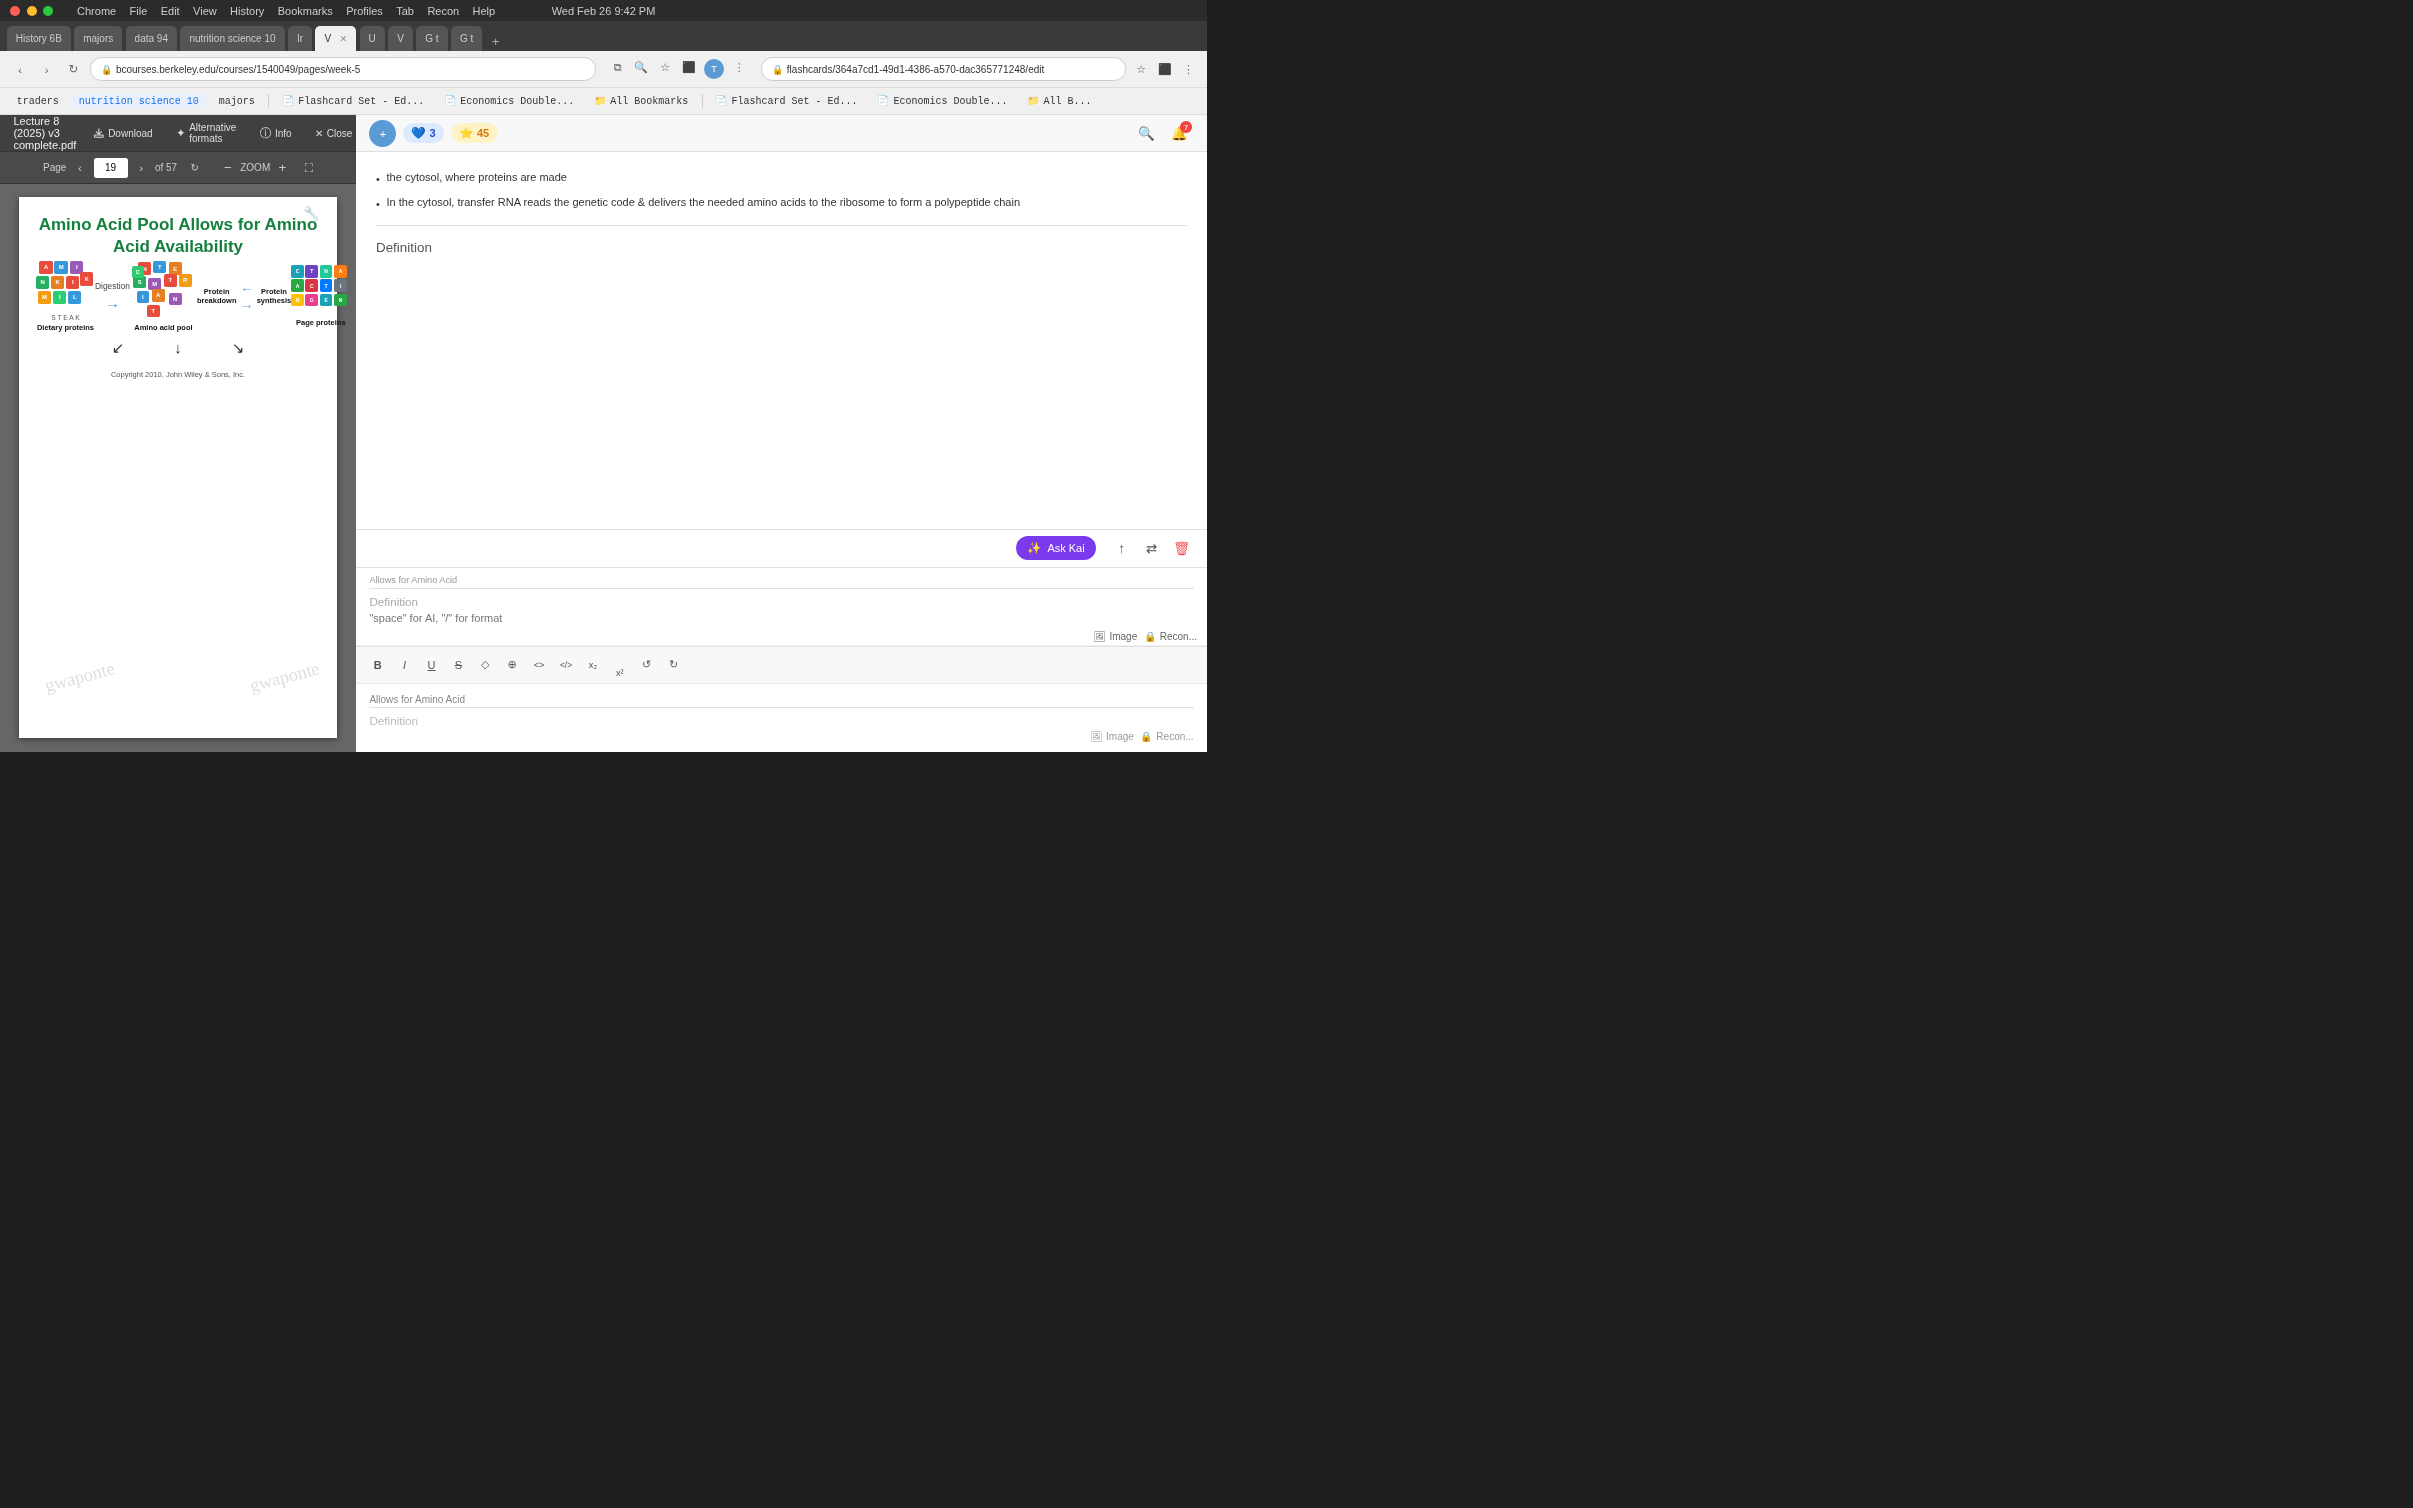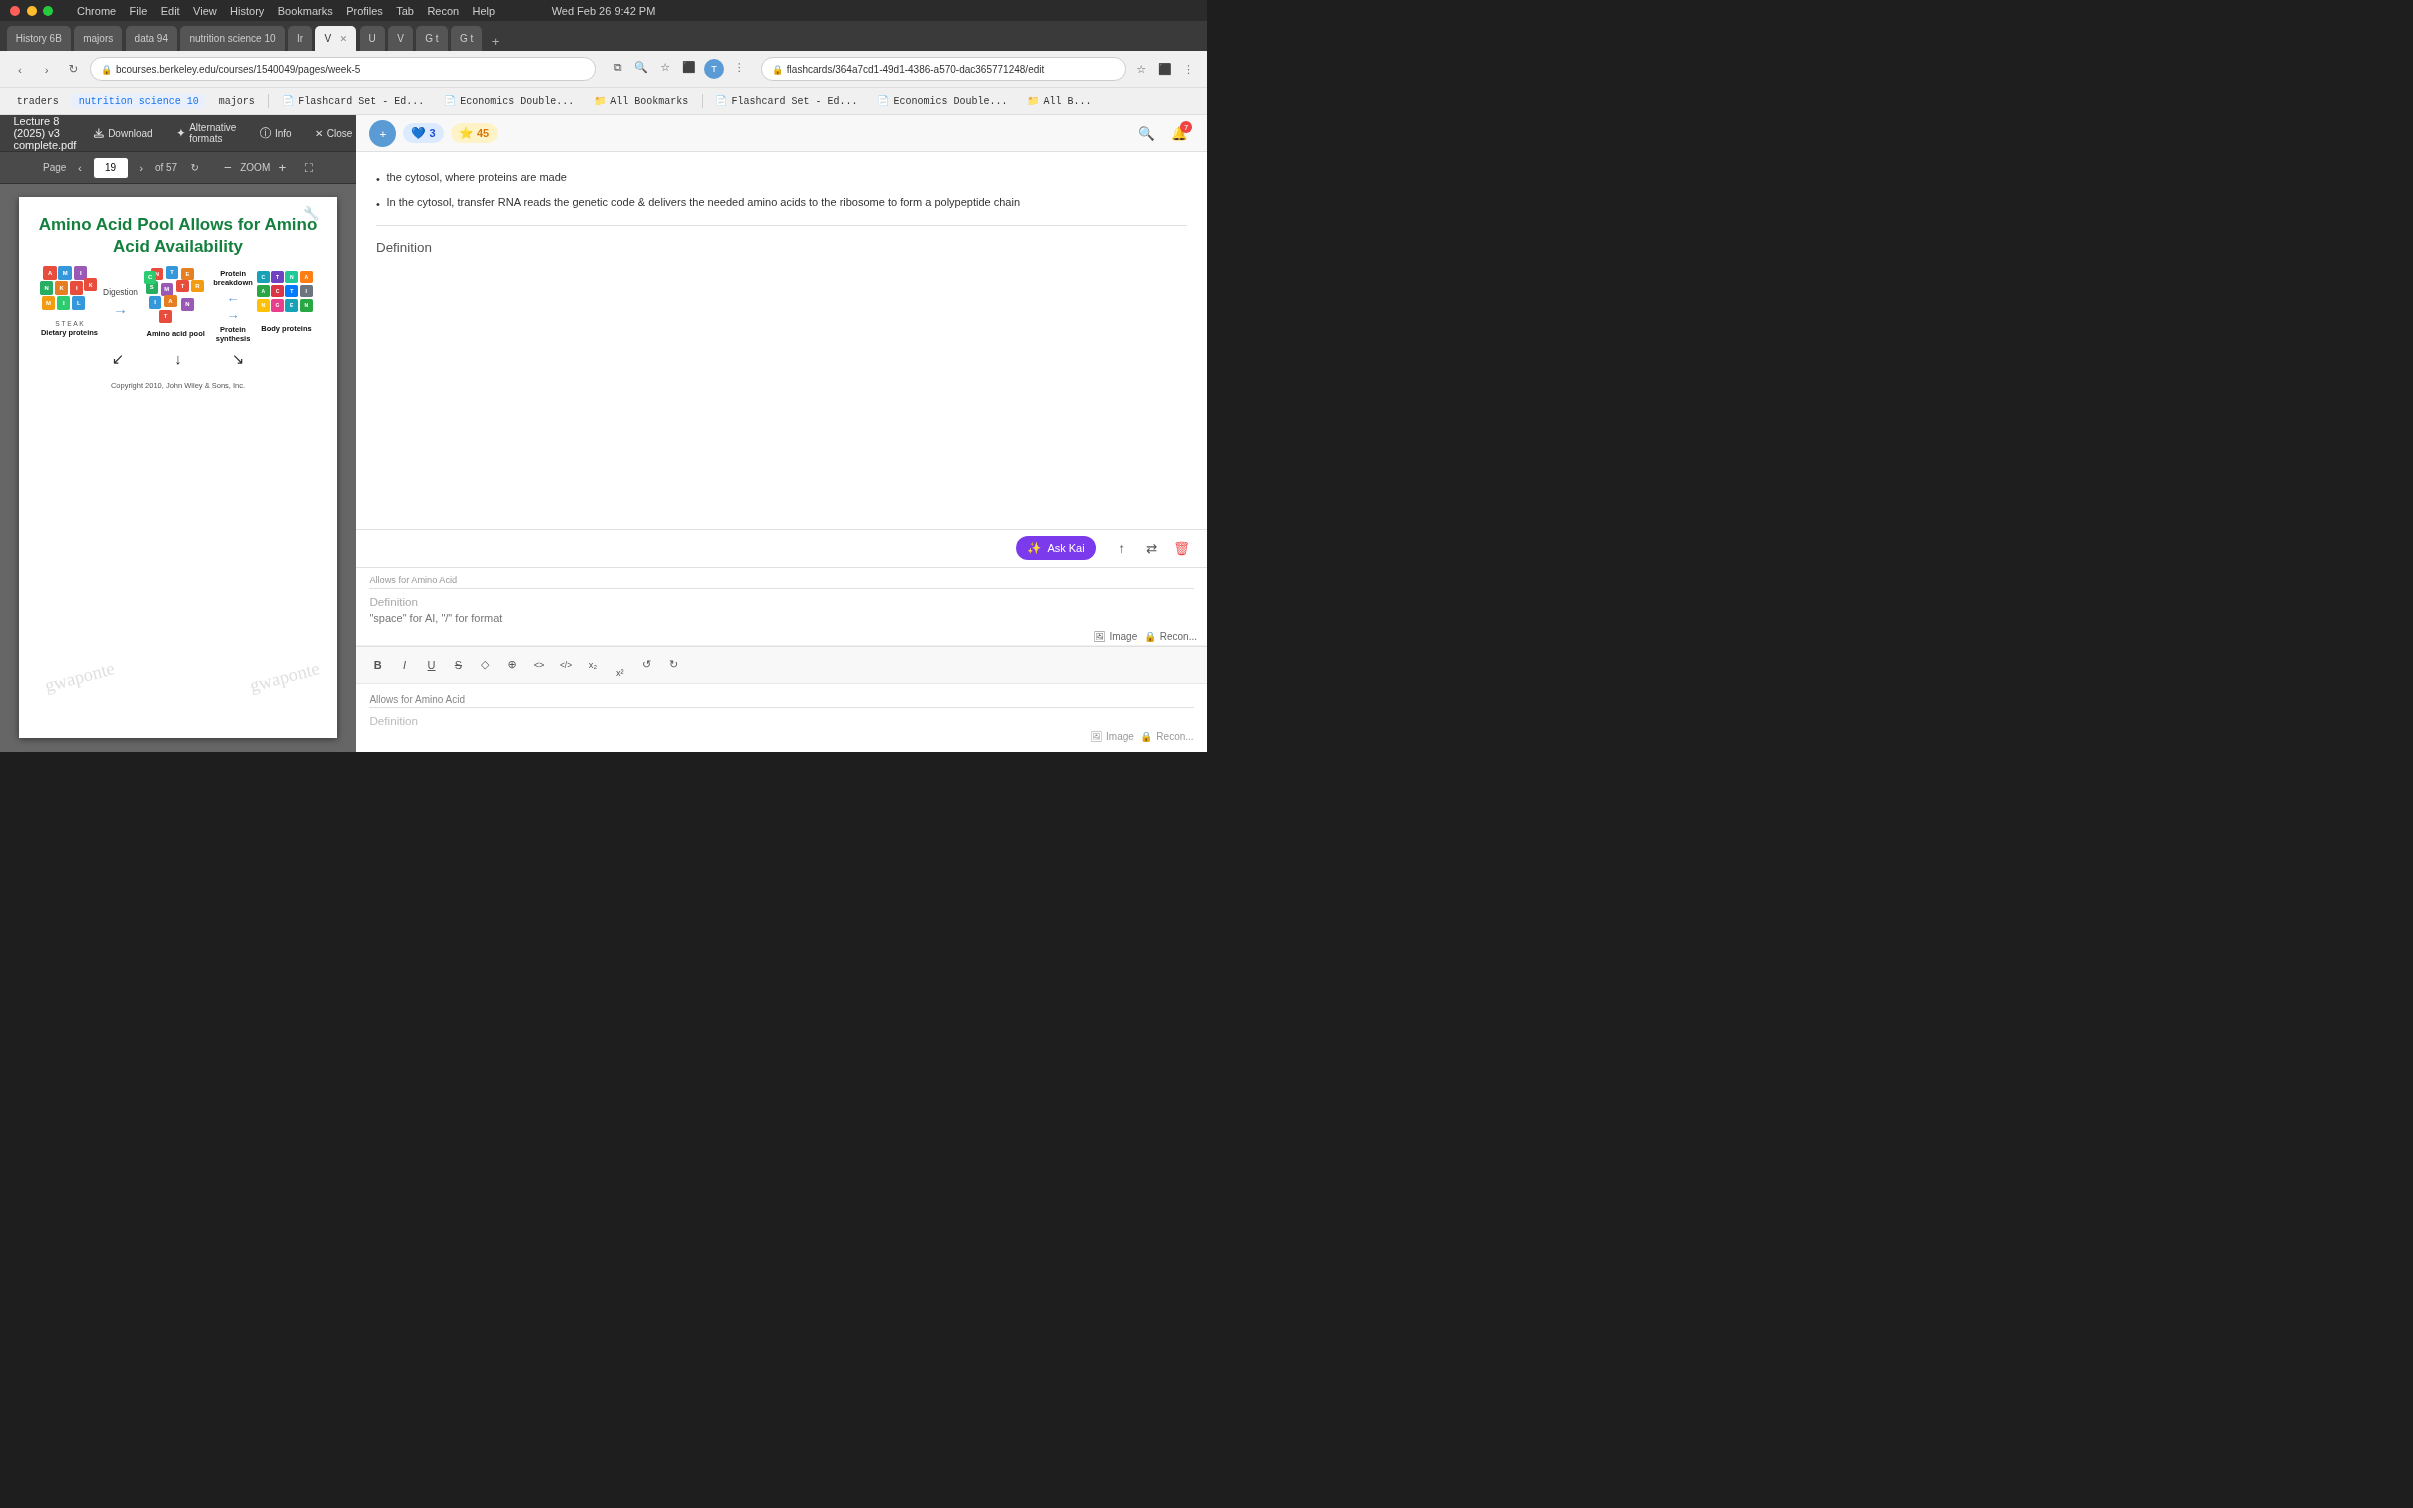--- a/index.html
+++ b/index.html
@@ -540,21 +540,21 @@
                 <div style="position:absolute;top:13.4px;left:49px;width:12.6px;height:12.6px;background:#f39c12;border-radius:1.7px;display:flex;align-items:center;justify-content:center;font-size:5.9px;font-weight:bold;color:white;">R</div>
                 <div style="position:absolute;top:30px;left:6.7px;width:12.6px;height:12.6px;background:#3498db;border-radius:1.7px;display:flex;align-items:center;justify-content:center;font-size:5.9px;font-weight:bold;color:white;">I</div>
                 <div style="position:absolute;top:28.5px;left:22px;width:12.6px;height:12.6px;background:#e67e22;border-radius:1.7px;display:flex;align-items:center;justify-content:center;font-size:5.9px;font-weight:bold;color:white;">A</div>
                 <div style="position:absolute;top:5px;left:1.7px;width:12.6px;height:12.6px;background:#2ecc71;border-radius:1.7px;display:flex;align-items:center;justify-content:center;font-size:5.9px;font-weight:bold;color:white;">C</div>
                 <div style="position:absolute;top:32px;left:39px;width:12.6px;height:12.6px;background:#9b59b6;border-radius:1.7px;display:flex;align-items:center;justify-content:center;font-size:5.9px;font-weight:bold;color:white;">N</div>
                 <div style="position:absolute;top:44px;left:17px;width:12.6px;height:12.6px;background:#e74c3c;border-radius:1.7px;display:flex;align-items:center;justify-content:center;font-size:5.9px;font-weight:bold;color:white;">T</div>
               </div>
               <div style="font-size:7.5px;font-weight:bold;color:#111;text-align:center;">Amino acid pool</div>
             </div>
 
-            <div style="display:flex;flex-direction:column;align-items:center;gap:3.4px;margin-top:8px;">
+            <div style="display:flex;align-items:center;gap:3.4px;">
               <div style="font-size:7.5px;font-weight:bold;text-align:center;color:#111;line-height:1.2;">Protein<br>breakdown</div>
               <div style="display:flex;flex-direction:column;align-items:center;gap:1.7px;">
                 <div style="font-size:13.4px;color:#5a9ad5;">←</div>
                 <div style="font-size:13.4px;color:#5a9ad5;">→</div>
               </div>
               <div style="font-size:7.5px;font-weight:bold;text-align:center;color:#111;line-height:1.2;">Protein<br>synthesis</div>
             </div>
 
             <div style="display:flex;flex-direction:column;align-items:center;width:67px;">
               <div style="position:relative;width:59px;height:50px;margin-bottom:3.4px;">
@@ -564,21 +564,21 @@
                 <div style="position:absolute;top:0;left:43px;width:12.6px;height:12.6px;background:#fd7e14;border-radius:1.7px;display:flex;align-items:center;justify-content:center;font-size:5px;font-weight:bold;color:white;">A</div>
                 <div style="position:absolute;top:14.2px;left:0;width:12.6px;height:12.6px;background:#28a745;border-radius:1.7px;display:flex;align-items:center;justify-content:center;font-size:5px;font-weight:bold;color:white;">A</div>
                 <div style="position:absolute;top:14.2px;left:14.2px;width:12.6px;height:12.6px;background:#dc3545;border-radius:1.7px;display:flex;align-items:center;justify-content:center;font-size:5px;font-weight:bold;color:white;">C</div>
                 <div style="position:absolute;top:14.2px;left:28.5px;width:12.6px;height:12.6px;background:#007bff;border-radius:1.7px;display:flex;align-items:center;justify-content:center;font-size:5px;font-weight:bold;color:white;">T</div>
                 <div style="position:absolute;top:14.2px;left:43px;width:12.6px;height:12.6px;background:#6c757d;border-radius:1.7px;display:flex;align-items:center;justify-content:center;font-size:5px;font-weight:bold;color:white;">I</div>
                 <div style="position:absolute;top:28.5px;left:0;width:12.6px;height:12.6px;background:#ffc107;border-radius:1.7px;display:flex;align-items:center;justify-content:center;font-size:5px;font-weight:bold;color:white;">N</div>
                 <div style="position:absolute;top:28.5px;left:14.2px;width:12.6px;height:12.6px;background:#e83e8c;border-radius:1.7px;display:flex;align-items:center;justify-content:center;font-size:5px;font-weight:bold;color:white;">G</div>
                 <div style="position:absolute;top:28.5px;left:28.5px;width:12.6px;height:12.6px;background:#17a2b8;border-radius:1.7px;display:flex;align-items:center;justify-content:center;font-size:5px;font-weight:bold;color:white;">E</div>
                 <div style="position:absolute;top:28.5px;left:43px;width:12.6px;height:12.6px;background:#28a745;border-radius:1.7px;display:flex;align-items:center;justify-content:center;font-size:5px;font-weight:bold;color:white;">N</div>
               </div>
-              <div style="font-size:7.5px;font-weight:bold;color:#111;text-align:center;">Body proteins</div>
+              <div style="font-size:7.5px;font-weight:bold;color:#111;text-align:center;">Page proteins</div>
             </div>
           </div>
 
           <div style="display:flex;justify-content:center;gap:50px;margin-top:6.7px;margin-bottom:3.4px;">
             <div style="font-size:15px;color:#333;">↙</div>
             <div style="font-size:15px;color:#333;">↓</div>
             <div style="font-size:15px;color:#333;">↘</div>
           </div>
 
         </div>

